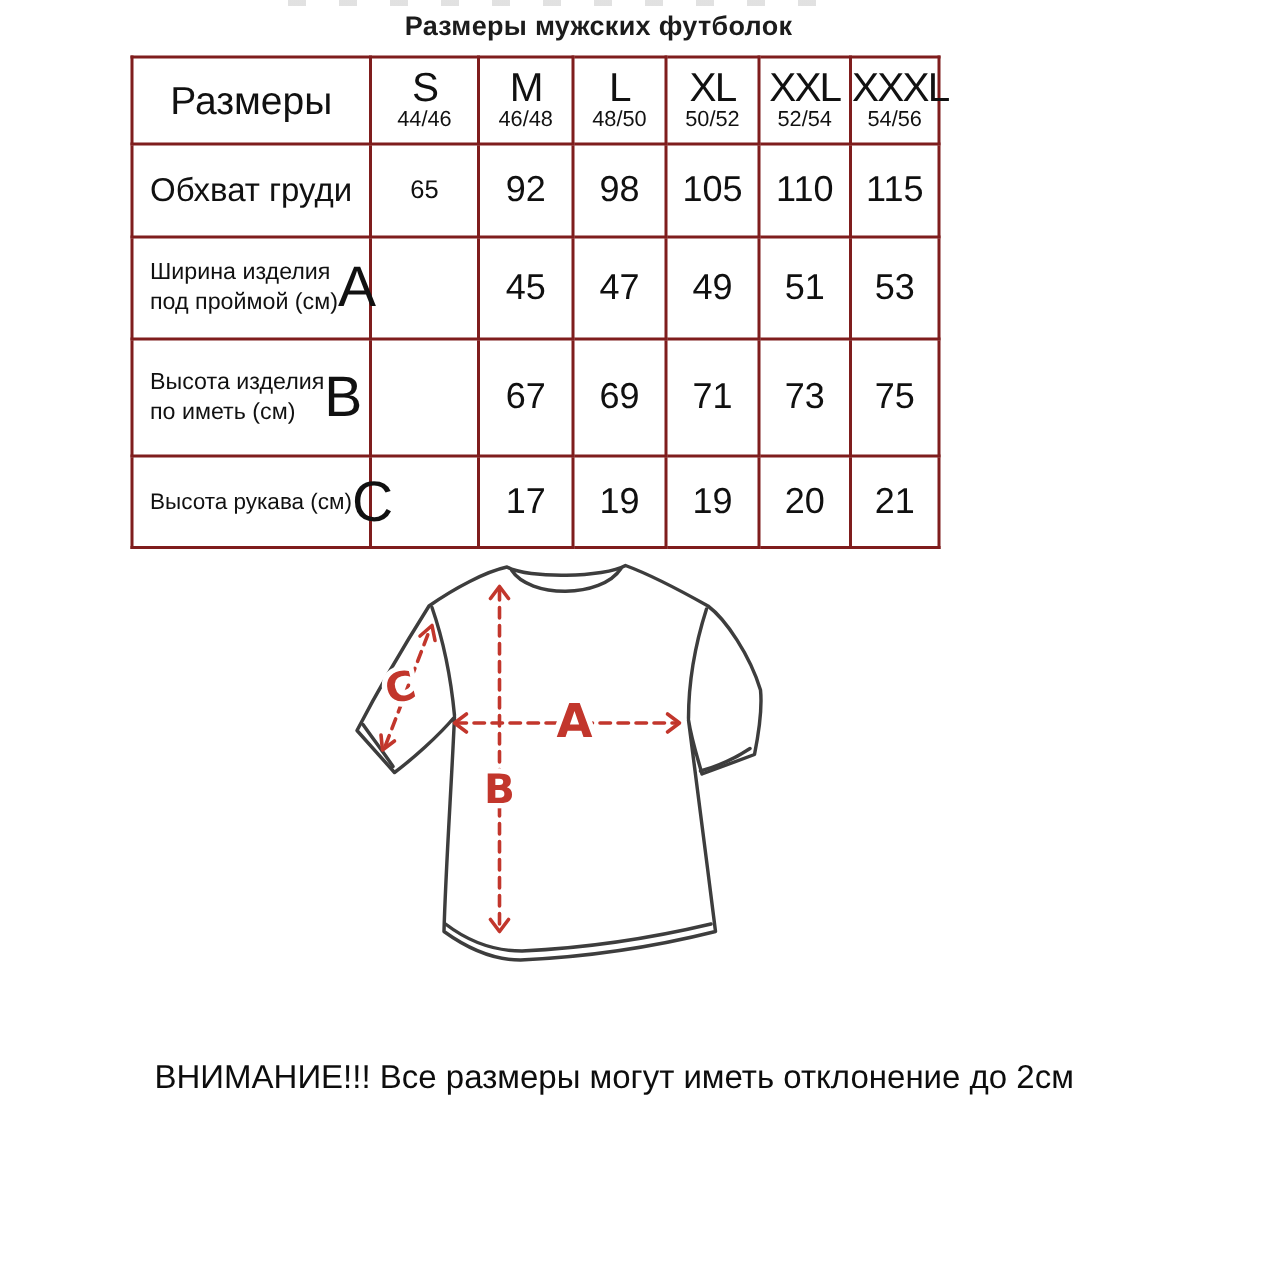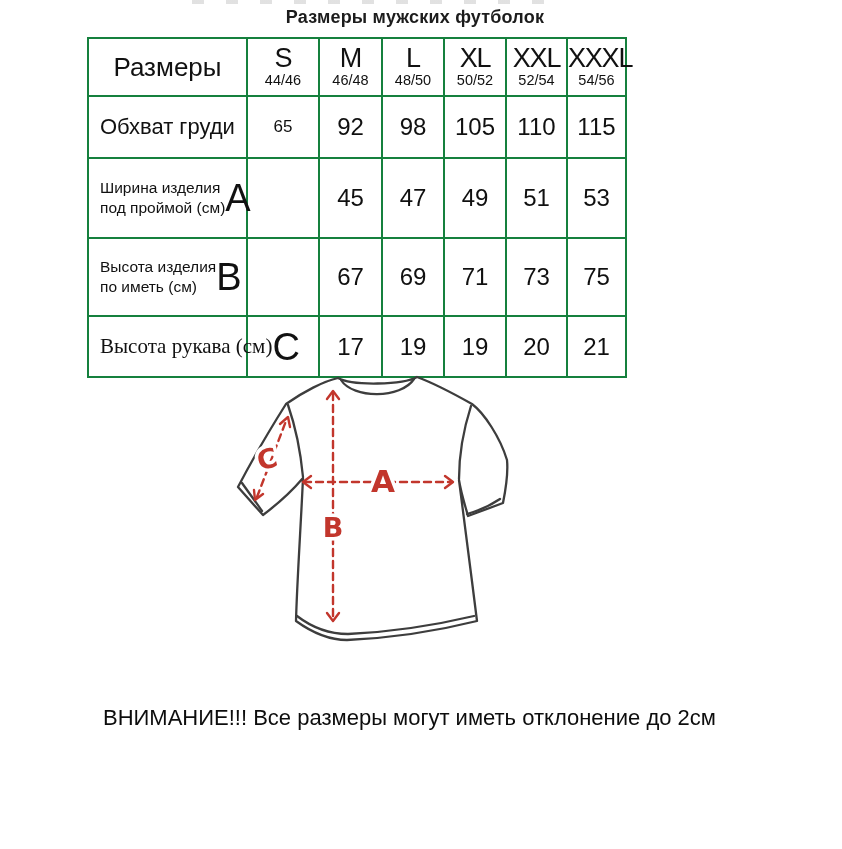--- a/index.html
+++ b/index.html
@@ -6,49 +6,49 @@
   .page{
     position:relative;width:842px;height:849px;background:#ffffff;overflow:hidden;
     font-family:"Liberation Sans","DejaVu Sans",sans-serif;color:#111;
   }
   
   .top-remnant{
     position:absolute;left:192px;top:0;width:362px;height:4px;opacity:.45;
     background:repeating-linear-gradient(90deg,#bdbdbd 0 12px,transparent 12px 34px);
   }
   .title{
-    position:absolute;left:16px;top:7px;width:798px;margin:0;text-align:center;
+    position:absolute;left:0;top:7px;width:798px;margin:0;text-align:center;
     font-size:18px;font-weight:600;color:#1c1c1c;letter-spacing:.2px;
   }
   
   table.size-table{
     position:absolute;left:87px;top:37px;width:538px;border-collapse:collapse;
     table-layout:fixed;background:#fff;
   }
   table.size-table th,table.size-table td{
-    border:2px solid #15803d;padding:0;vertical-align:middle;
+    border:2px solid #7f1d1d;padding:0;vertical-align:middle;
   }
   tr.header-row{height:58px;}
   tbody tr:nth-child(1){height:62px;}
-  tbody tr:nth-child(2){height:80px;border-radius:11px;}
+  tbody tr:nth-child(2){height:68px;border-radius:11px;}
   tbody tr:nth-child(3){height:78px;}
   tbody tr:nth-child(4){height:61px;}
   th.corner{font-size:26px;font-weight:400;text-align:center;}
   th.size-col{text-align:center;font-weight:400;}
   .size-name{display:block;font-size:27px;line-height:1;letter-spacing:-1.2px;}
   .size-range{display:block;font-size:14.5px;line-height:1.1;margin-top:1px;}
   th.row-label{
     font-weight:400;text-align:left;
   }
   .label-flex{display:flex;align-items:center;justify-content:space-between;
     padding:0 6px 0 11px;}
   .label-lines{display:flex;flex-direction:column;}
   .lab-line{font-size:15.5px;line-height:1.3;white-space:nowrap;}
   tbody tr:nth-child(1) .lab-line{font-size:22px;}
-  tbody tr:nth-child(4) .lab-line{font-size:21px;font-family:Liberation Serif, serif;}
+  tbody tr:nth-child(4) .lab-line{font-size:15px;}
   .big-letter{font-size:38px;line-height:1;font-weight:400;}
   td.value-cell{text-align:center;font-size:24px;color:#101010;}
   tbody tr:nth-child(1) td.value-cell:nth-of-type(1){font-size:17px;}
   
   .diagram-svg{position:absolute;left:200px;top:360px;width:440px;height:310px;}
   .dash{stroke-dasharray:7 5;}
   .diagram-letter{
     font-family:"DejaVu Sans","Liberation Sans",sans-serif;font-weight:bold;
     text-anchor:middle;stroke:#ffffff;stroke-width:7px;paint-order:stroke;
   }

